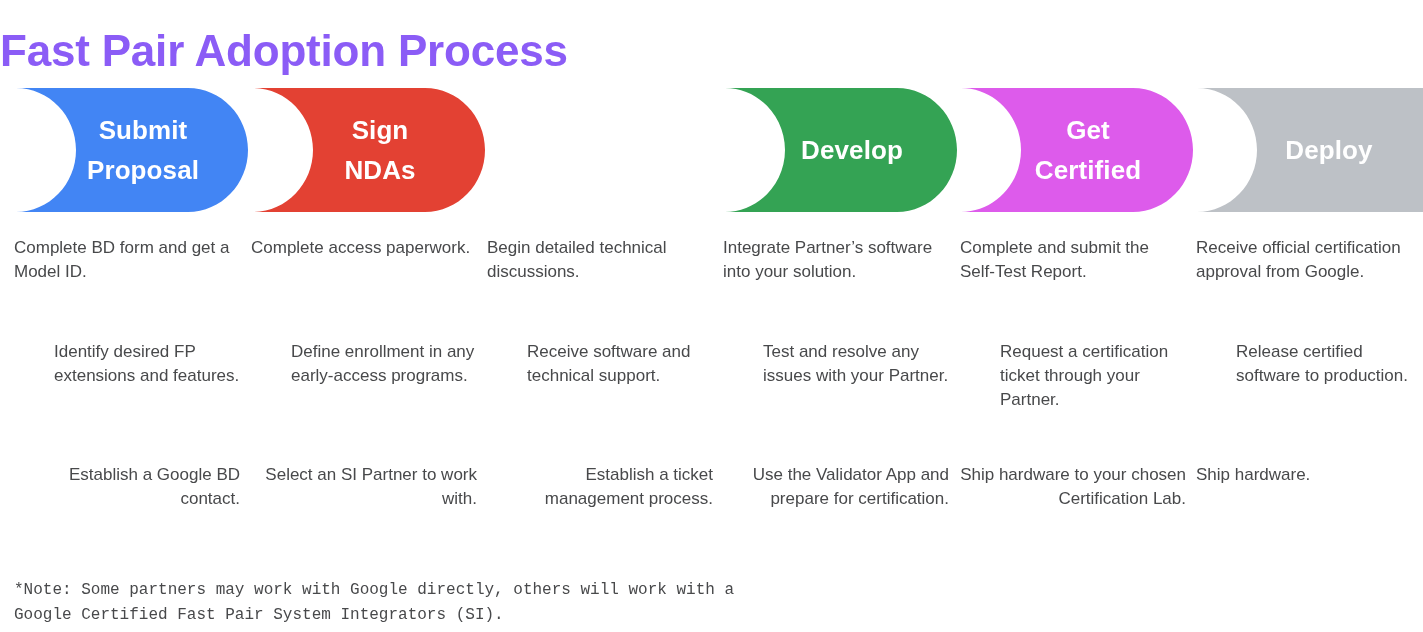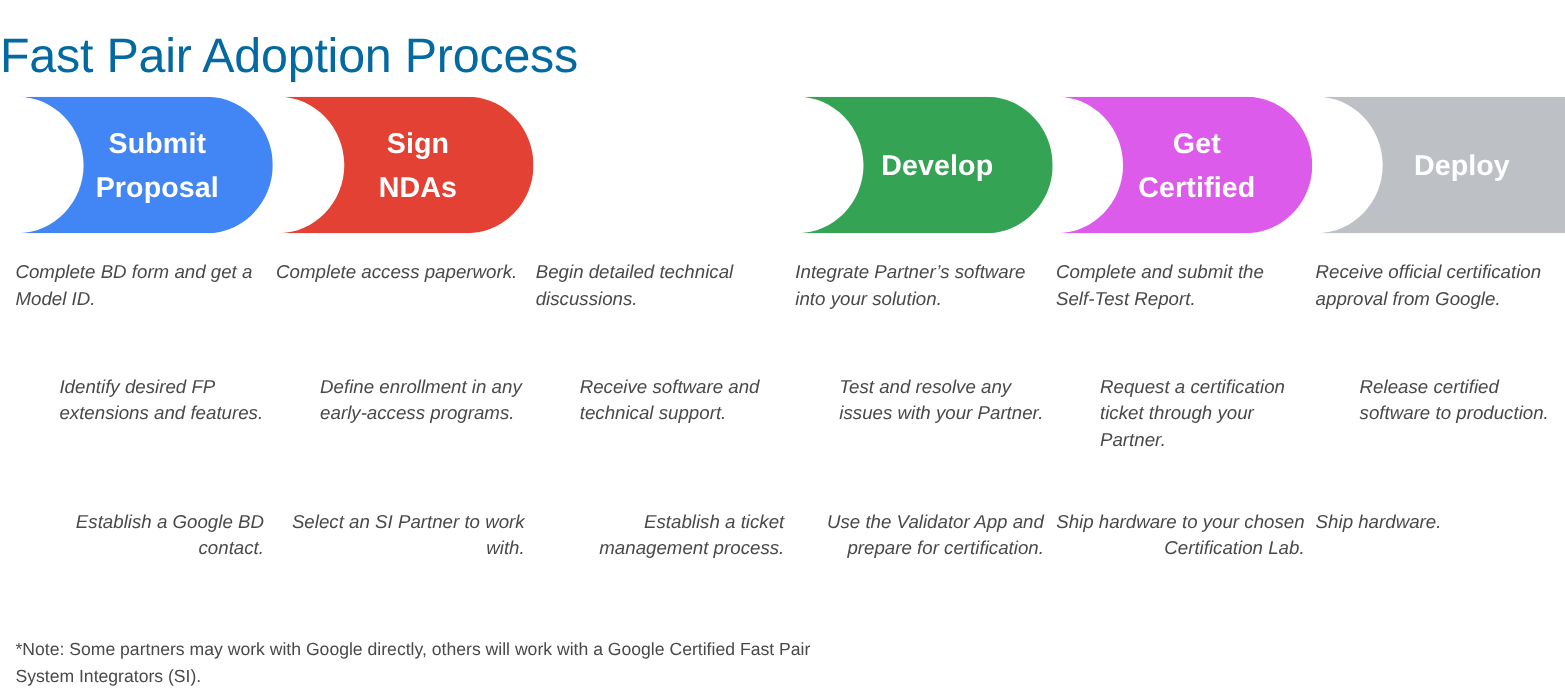--- a/index.html
+++ b/index.html
@@ -13,22 +13,22 @@
     font-family: "Liberation Sans", sans-serif;
     overflow: hidden;
     position: relative;
   }
 
   #page-title {
     position: absolute;
     left: 0px;
     top: -6px;
     font-size: 44px;
-    font-weight: 400;
-    color: #0369a1;
+    font-weight: 700;
+    color: #8b5cf6;
     letter-spacing: -0.2px;
     line-height: 56px;
     white-space: nowrap;
   }
 
   
   #banner-row {
     position: absolute;
     left: 16px;
     top: 88px;
@@ -63,21 +63,20 @@
     letter-spacing: 0.1px;
   }
 
   
   #columns {
     position: absolute;
     left: 0px;
     top: 236px;
     width: 1378px;
     height: 320px;
-    font-style: italic;
   }
   .column {
     position: absolute;
     top: 0;
     width: 226px;
   }
   .col-item {
     font-size: 17px;
     line-height: 24px;
     color: #4b4f56;
@@ -88,20 +87,21 @@
   .col-item.r2 { position: absolute; top: 227px; text-align: right; }
 
   #footnote {
     position: absolute;
     left: 14px;
     top: 578px;
     width: 760px;
     font-size: 16px;
     line-height: 25px;
     color: #48494b;
+    font-family: Liberation Mono, monospace;
   }
 </style>
 </head>
 <body>
 
 <h1 id="page-title">Fast Pair Adoption Process</h1>
 
 <div id="banner-row">
 
   <div class="banner" style="left:0px; width:232px;">

